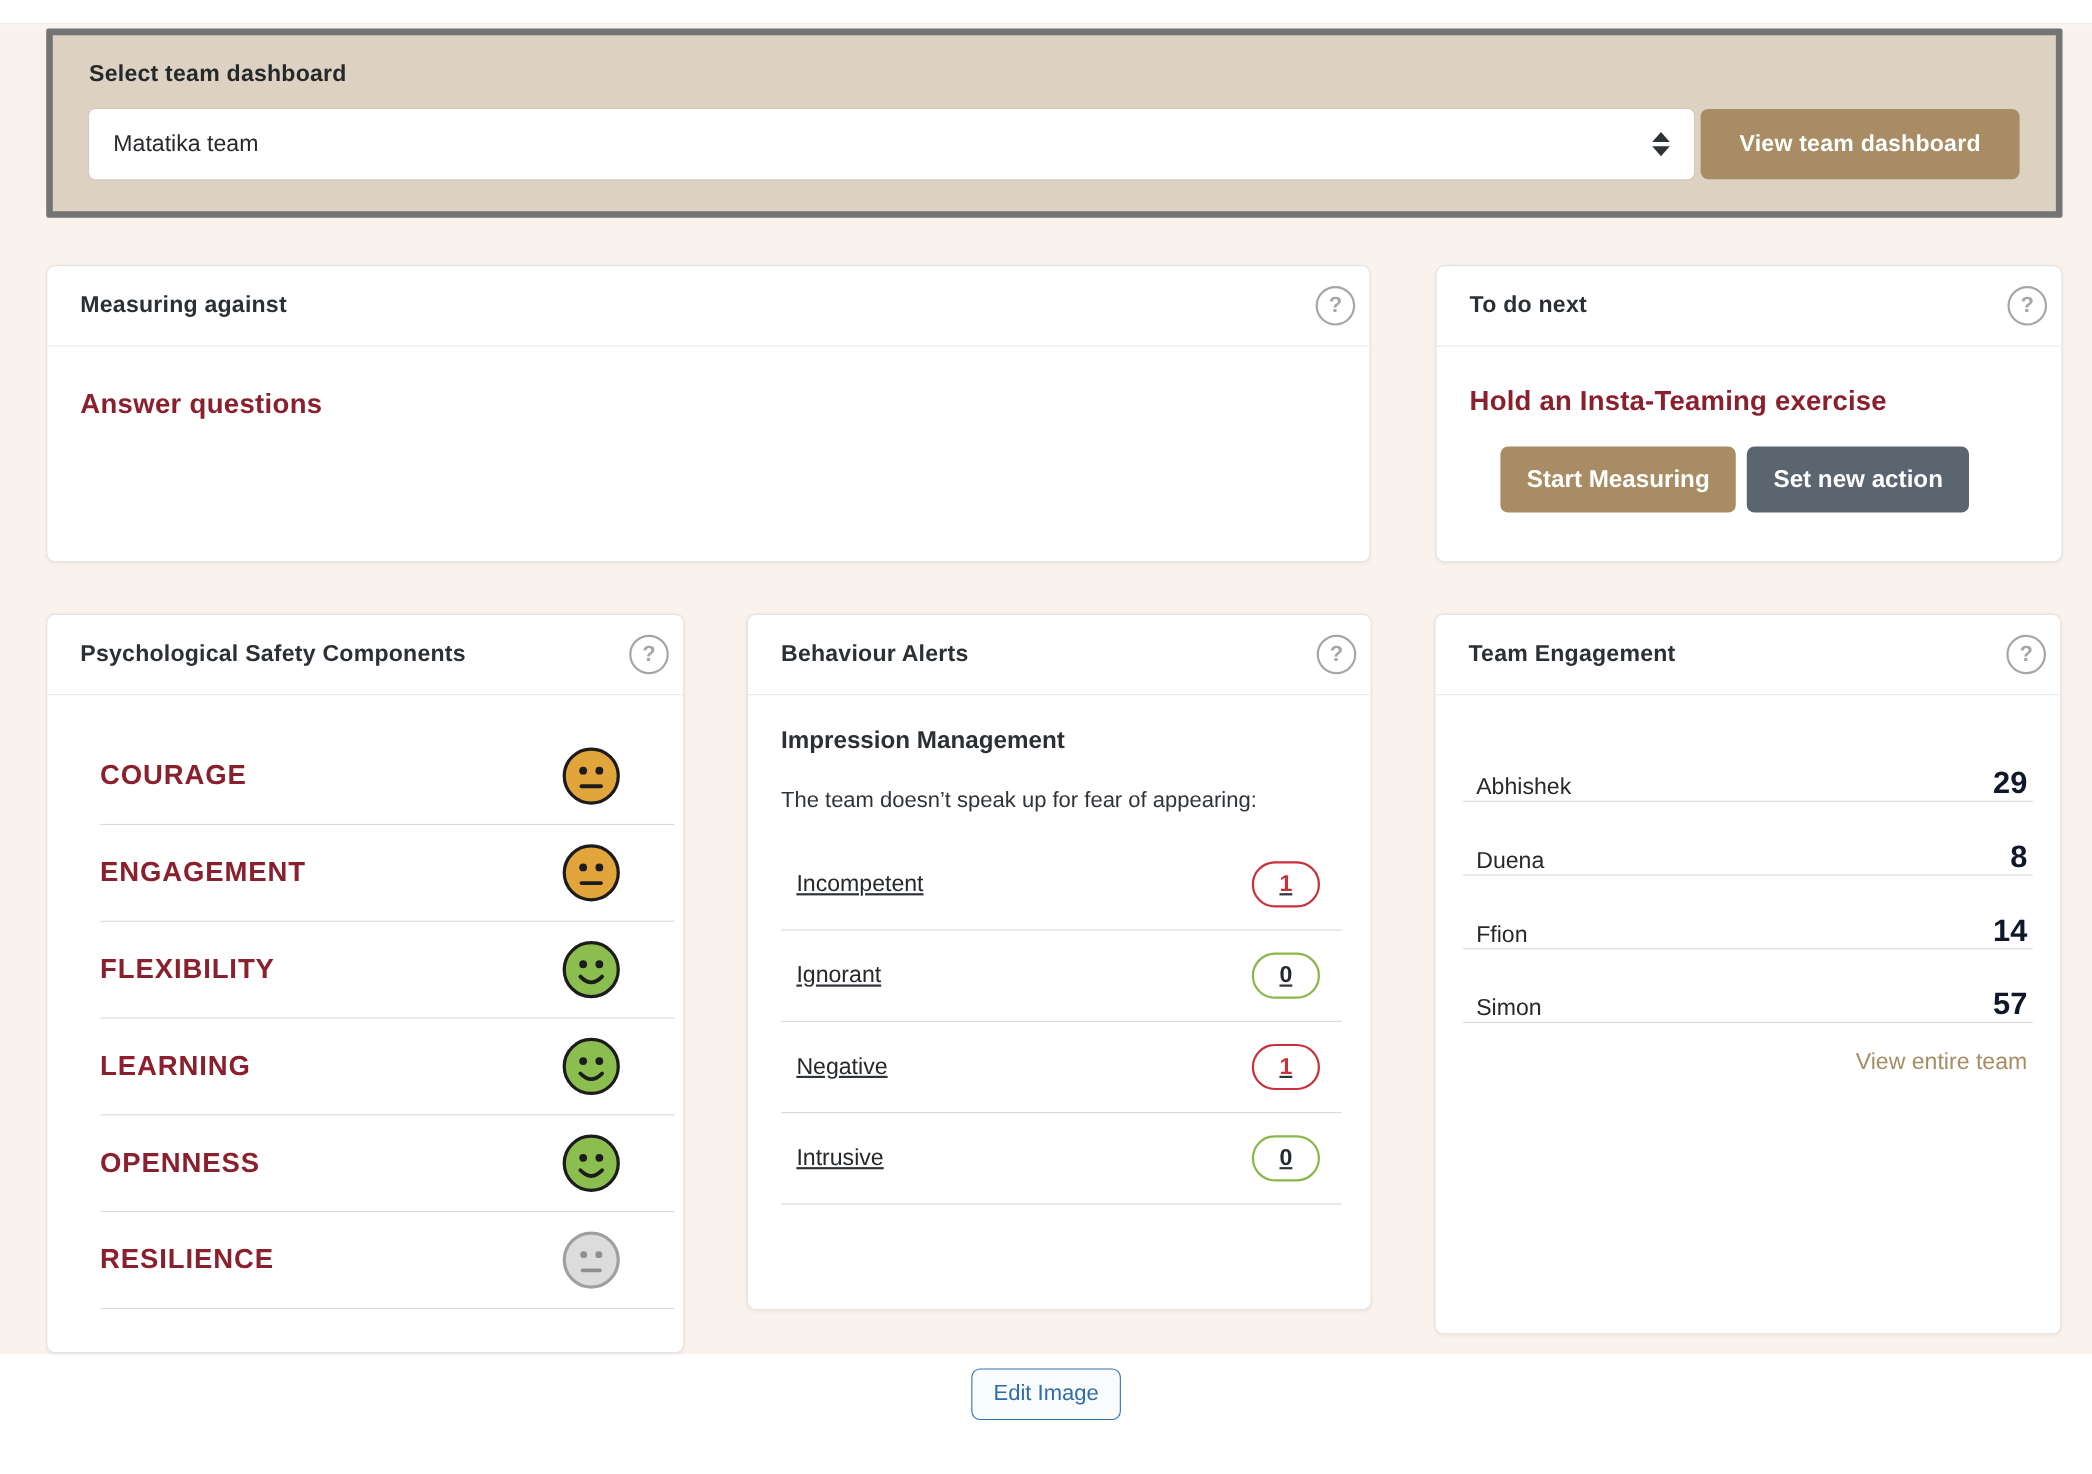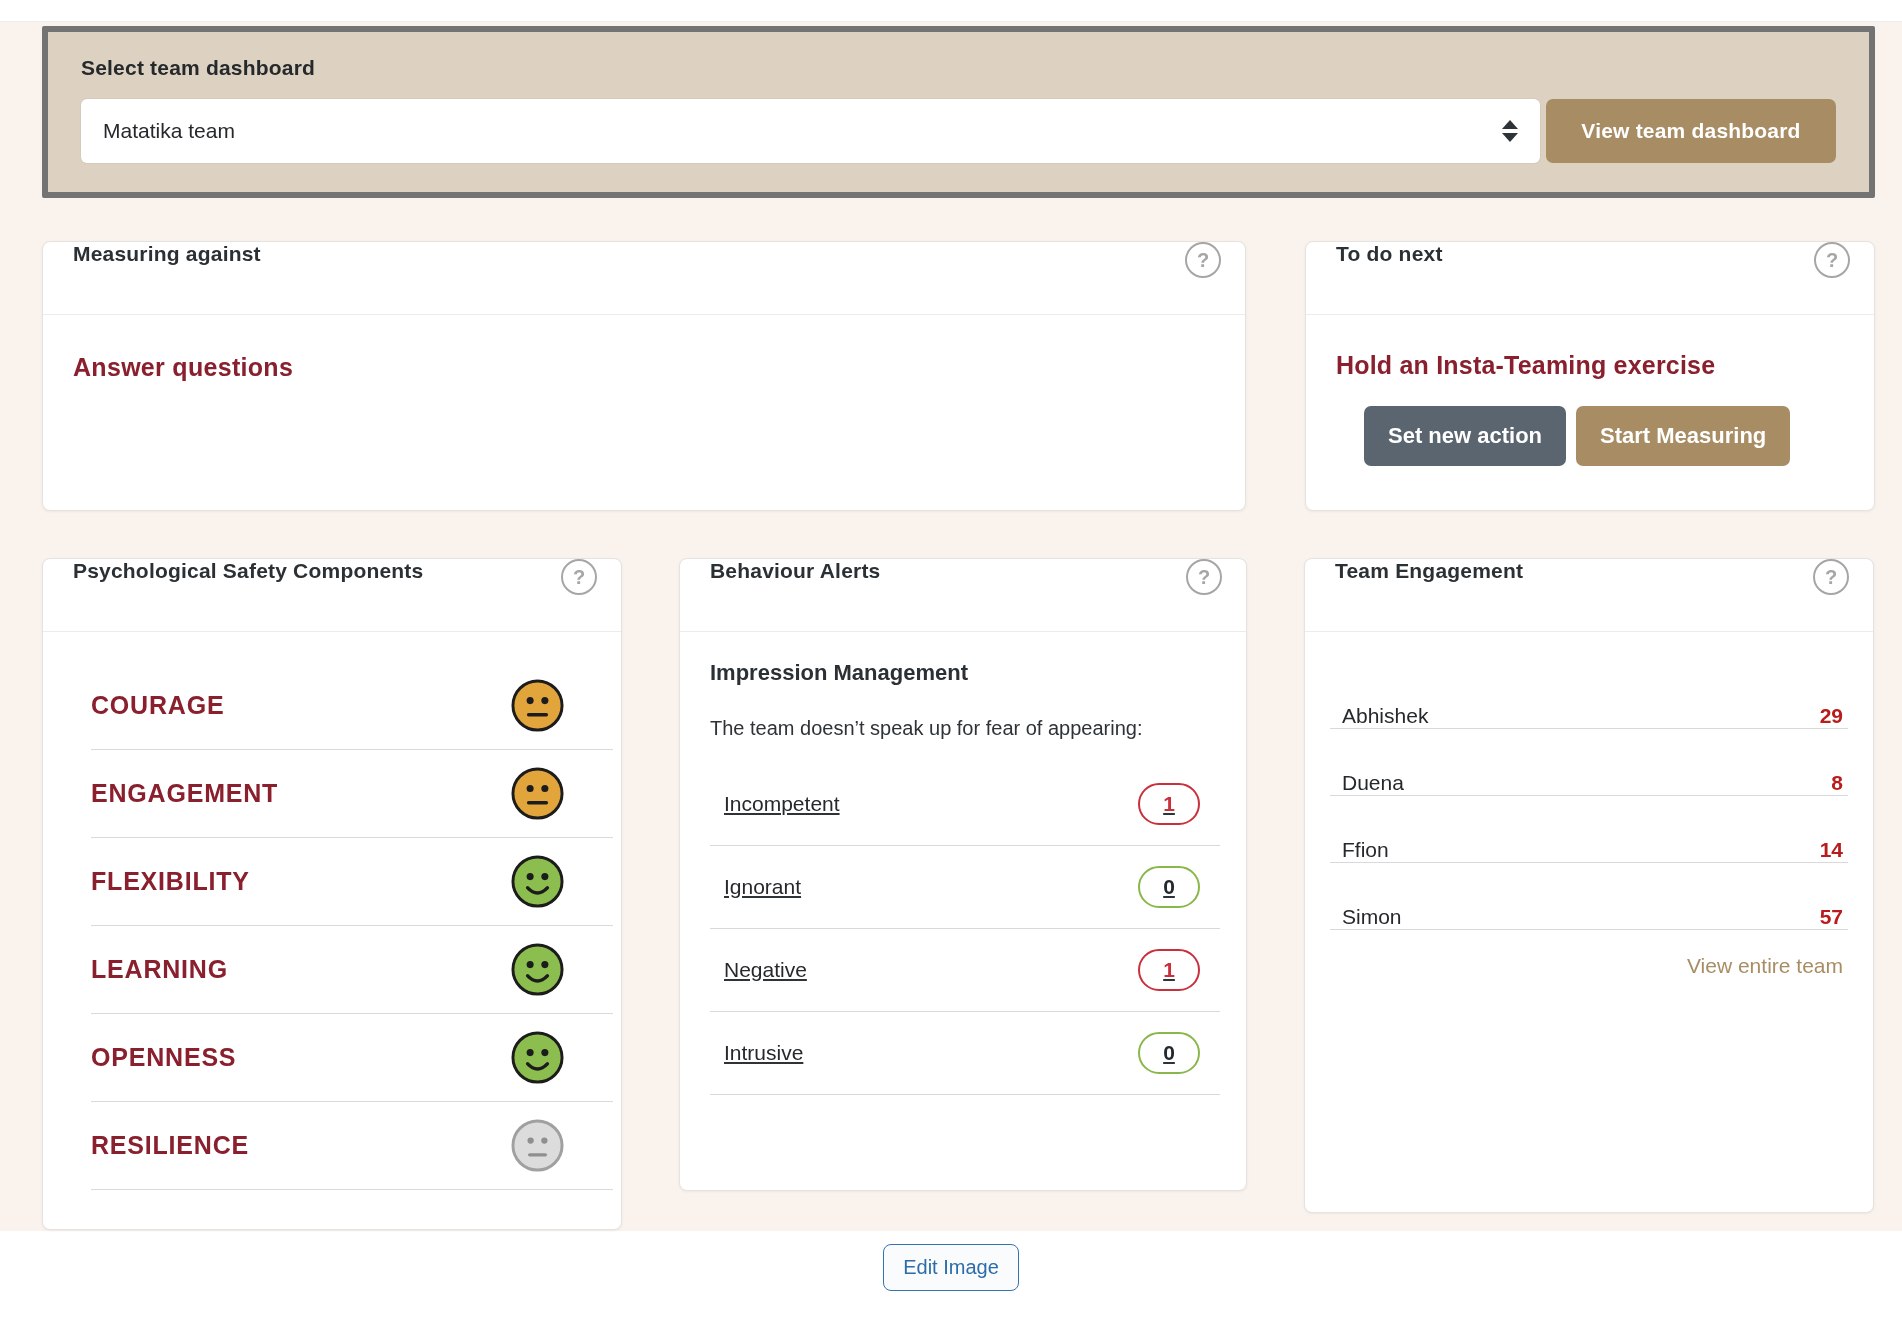--- a/index.html
+++ b/index.html
@@ -98,22 +98,23 @@
   .card {
     background:#ffffff;
     border:1px solid #e5e3e1;
     border-radius:8px;
     box-shadow:0 1px 3px rgba(0,0,0,0.05);
     overflow:hidden;
   }
   .card-header {
     height:73px;
     display:flex;
+    align-items:center;
     justify-content:space-between;
-    padding:0 24px 0 30px;
+    padding:0 13px 0 30px;
     border-bottom:1px solid #ececec;
   }
   .card-title {
     font-size:21px;
     font-weight:700;
     color:#2b3035;
     letter-spacing:.2px;
   }
   .help-icon {
     width:36px;height:36px;
@@ -214,21 +215,21 @@
   .te-list { margin:30px 25px 0 25px; }
   .te-row {
     height:67px;
     display:flex;
     align-items:flex-end;
     justify-content:space-between;
     border-bottom:1px solid #d9d9d9;
     padding:0 5px 0 12px;
   }
   .te-name { font-size:21px; color:#26292c; }
-  .te-score { font-size:21px; font-weight:700; color:#b91c1c; }
+  .te-score { font-size:28px; font-weight:700; color:#0f172a; }
   .te-footer { display:flex; justify-content:flex-end; padding:24px 5px 0 0; }
   .te-link {
     color:#a88d64;
     font-size:21px;
     text-decoration:none;
     cursor:pointer;
   }
 
   
   .footer {
@@ -284,22 +285,22 @@
     </div>
 
     <div class="card card-todo">
       <div class="card-header">
         <span class="card-title">To do next</span>
         <span class="help-icon">?</span>
       </div>
       <div class="card-body">
         <div class="todo-heading">Hold an Insta-Teaming exercise</div>
         <div class="todo-buttons">
+          <button class="btn btn-tan">Start Measuring</button>
           <button class="btn btn-slate">Set new action</button>
-          <button class="btn btn-tan">Start Measuring</button>
         </div>
       </div>
     </div>
 
   </div>
 
   <div class="row2">
 
     <div class="card card-psych">
       <div class="card-header">

